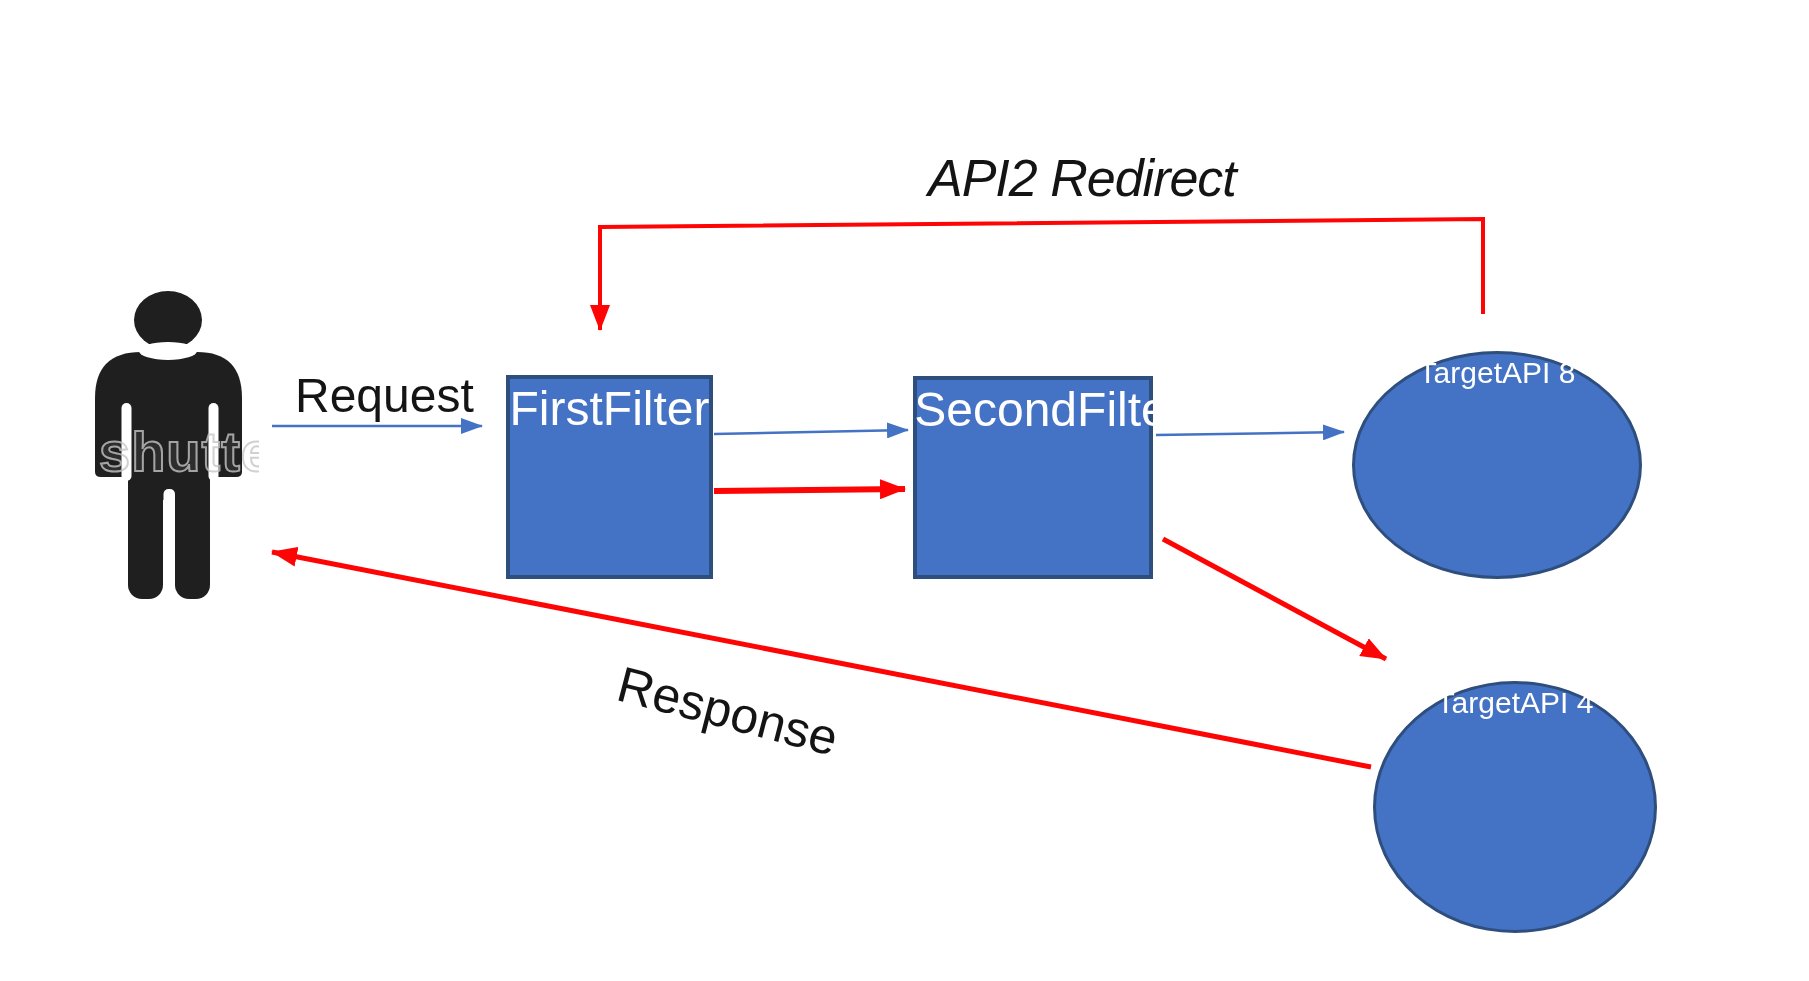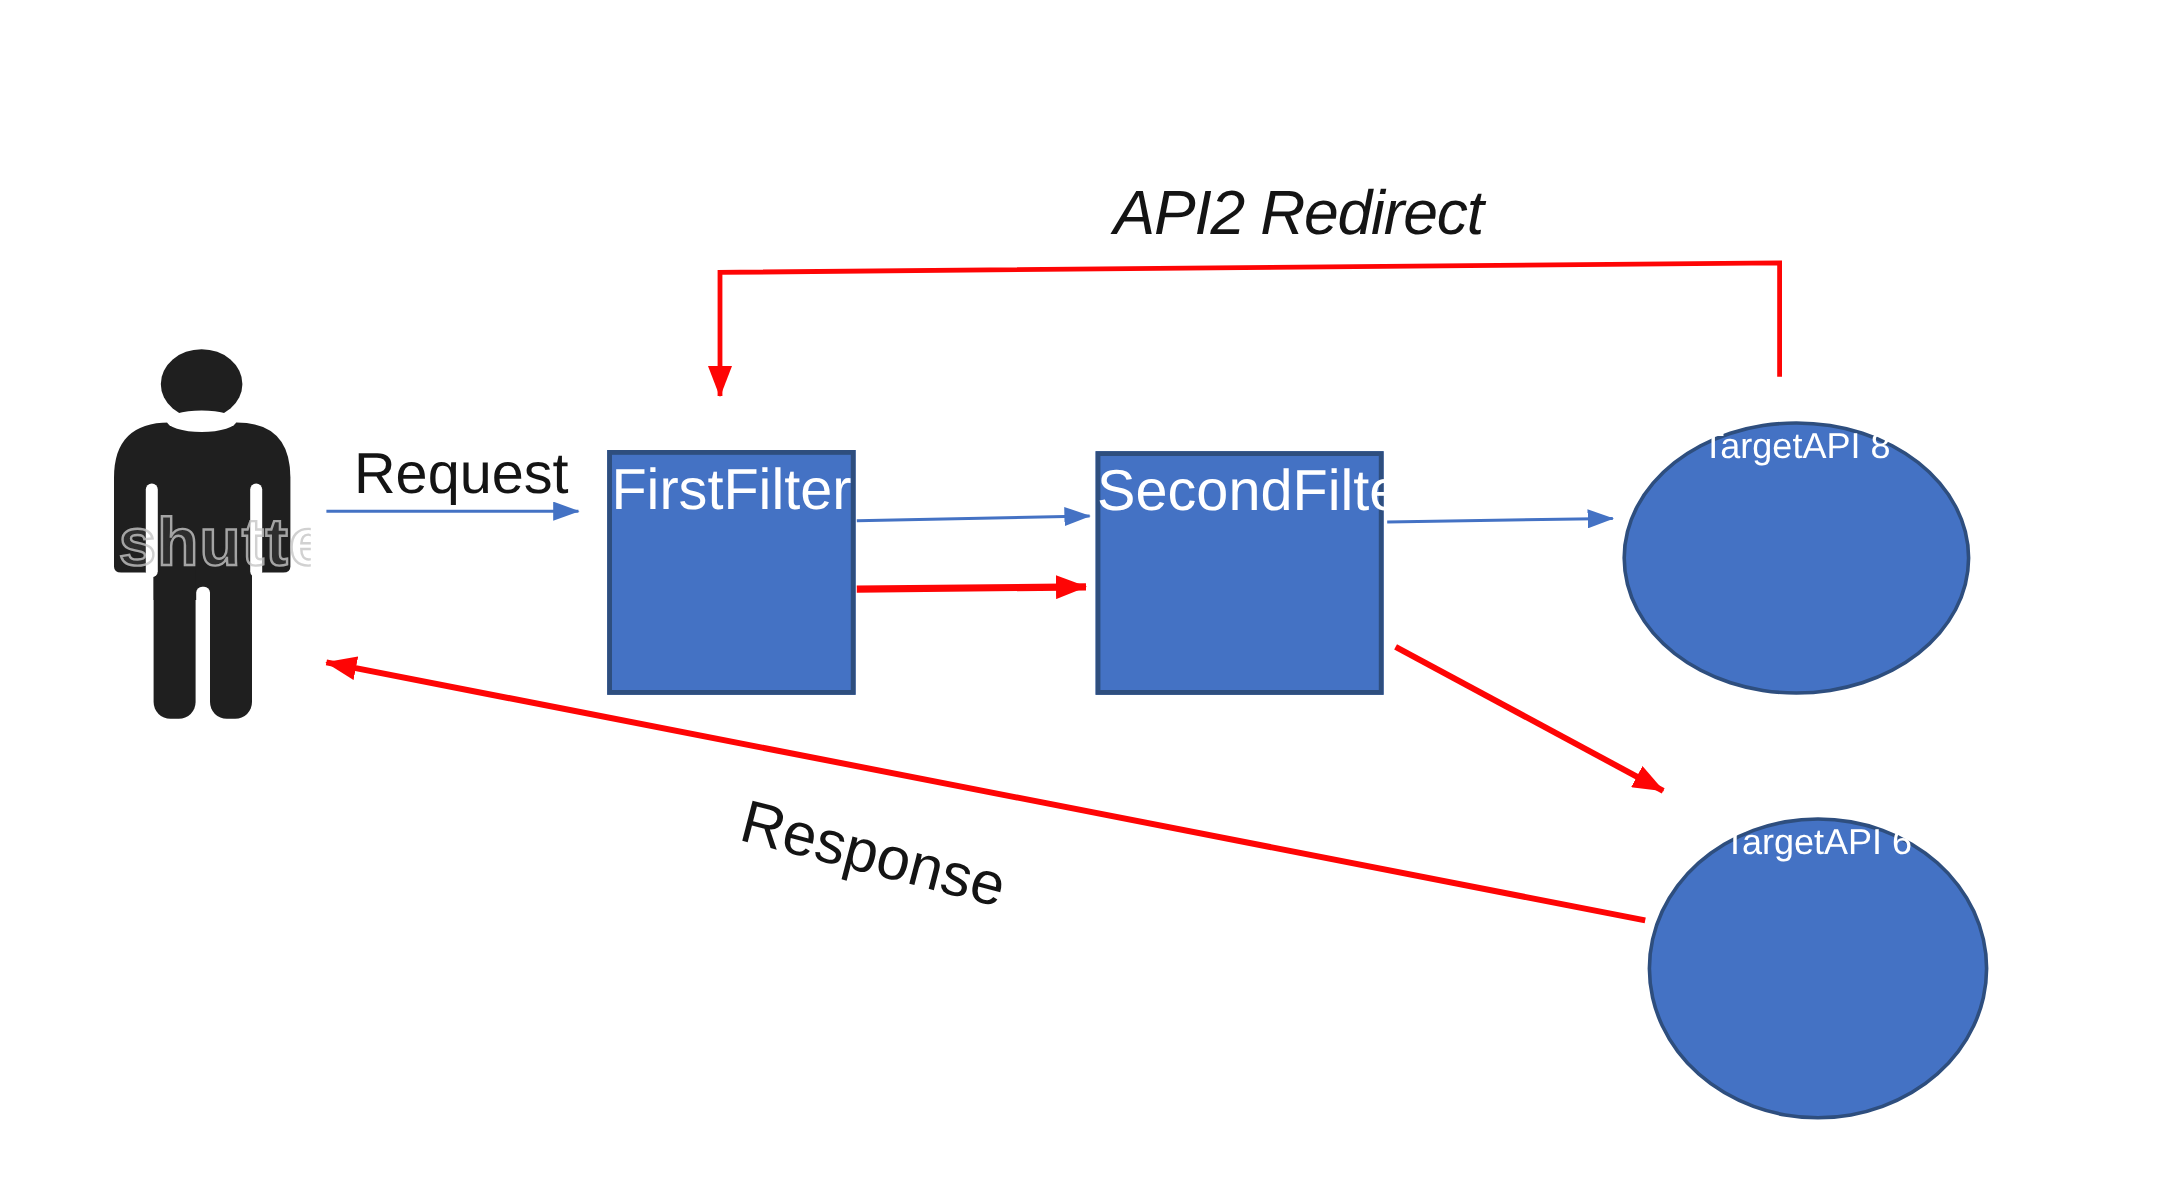--- a/index.html
+++ b/index.html
@@ -104,20 +104,20 @@
     <span class="nline">Filter</span>
   </div>
 
   <div class="node circle" id="target-api-1">
     <span class="nline">Target</span>
     <span class="nline">API 8</span>
   </div>
 
   <div class="node circle" id="target-api-2">
     <span class="nline">Target</span>
-    <span class="nline">API 6</span>
+    <span class="nline">API 4</span>
   </div>
 
   <div class="flabel" id="label-request">Request</div>
   <div class="flabel" id="label-api2-redirect">API2 Redirect</div>
   <div class="flabel" id="label-response">Response</div>
 
 </div>
 
 </body></html>

